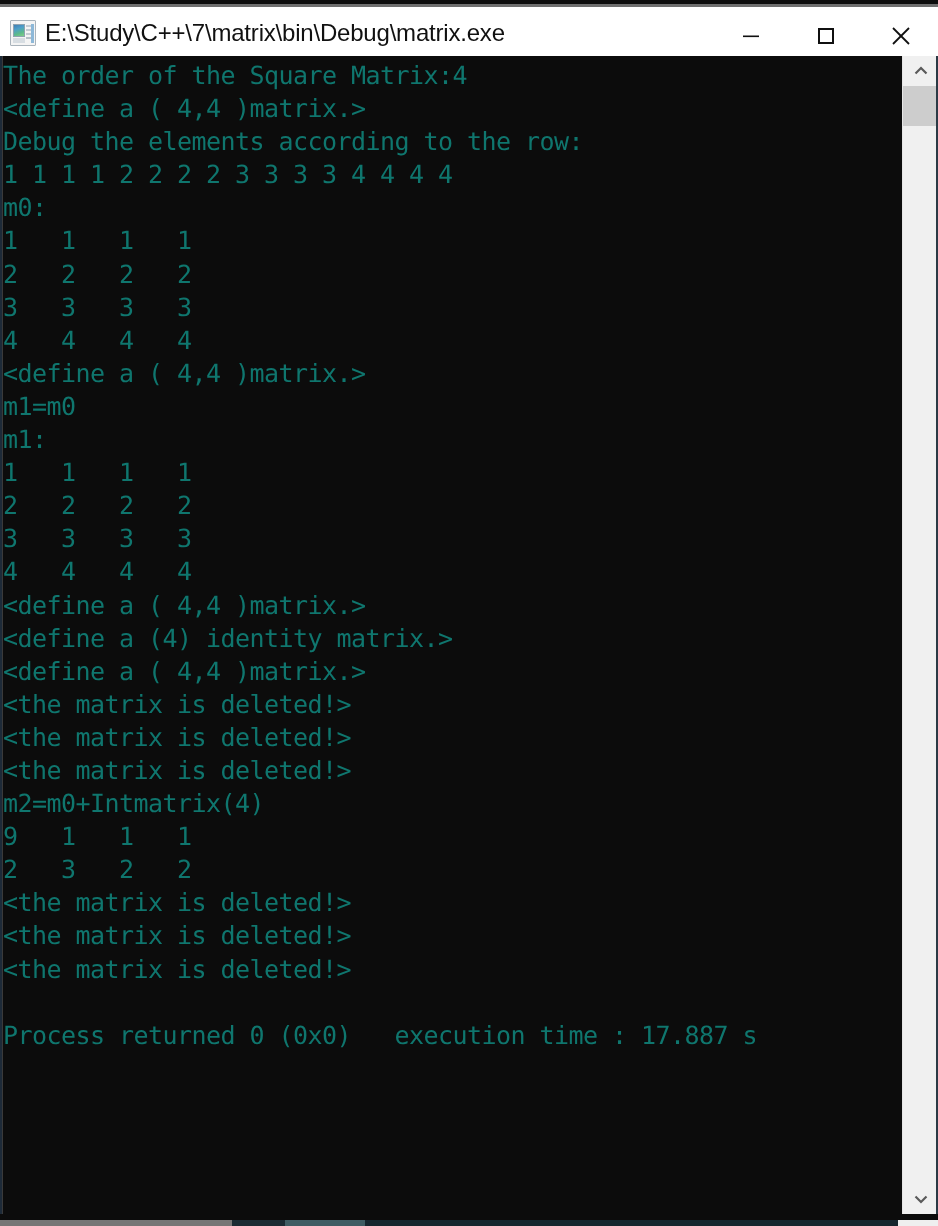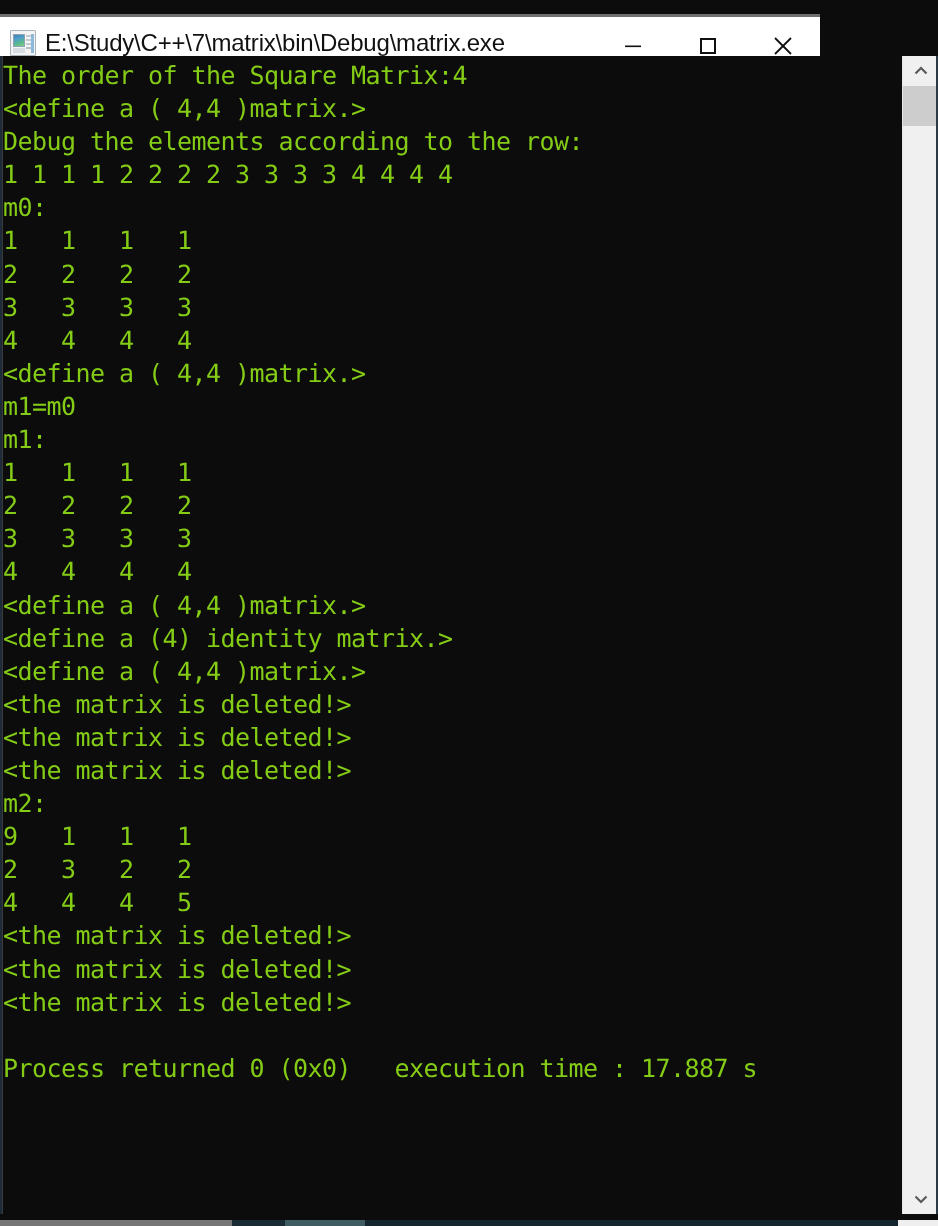--- a/index.html
+++ b/index.html
@@ -21,22 +21,22 @@
     width: 938px;
     height: 1226px;
     box-sizing: border-box;
     background: #0c0c0c;
     overflow: hidden;
   }
 
   
   .titlebar {
     position: absolute;
-    left: 0; top: 14px;
-    width: 820px;
+    left: 0; top: 4px;
+    width: 938px;
     height: 56px;
     background: #ffffff;
     box-sizing: border-box;
     border-top: 3px solid #6e6e6e;
     border-bottom: 1px solid #b9b9b9;
     display: flex;
     align-items: center;
   }
 
   .title-icon {
@@ -133,21 +133,21 @@
     overflow: hidden;
     padding-left: 3px;
     padding-top: 3px;
     box-sizing: border-box;
   }
   .cline {
     font-family: "DejaVu Sans Mono", monospace;
     font-size: 25px;
     line-height: 33.1px;
     height: 33.1px;
-    color: #84cc16;
+    color: #0f766e;
     white-space: pre;
     letter-spacing: -0.55px;
     text-rendering: geometricPrecision;
   }
 
   
   .left-edge {
     position: absolute;
     left: 0; top: 0;
     width: 3px;
@@ -280,24 +280,23 @@
         <div class="cline">1   1   1   1</div>
         <div class="cline">2   2   2   2</div>
         <div class="cline">3   3   3   3</div>
         <div class="cline">4   4   4   4</div>
         <div class="cline">&lt;define a ( 4,4 )matrix.&gt;</div>
         <div class="cline">&lt;define a (4) identity matrix.&gt;</div>
         <div class="cline">&lt;define a ( 4,4 )matrix.&gt;</div>
         <div class="cline">&lt;the matrix is deleted!&gt;</div>
         <div class="cline">&lt;the matrix is deleted!&gt;</div>
         <div class="cline">&lt;the matrix is deleted!&gt;</div>
-        <div class="cline">m2:</div>
+        <div class="cline">m2=m0+Intmatrix(4)</div>
         <div class="cline">9   1   1   1</div>
         <div class="cline">2   3   2   2</div>
-        <div class="cline">4   4   4   5</div>
         <div class="cline">&lt;the matrix is deleted!&gt;</div>
         <div class="cline">&lt;the matrix is deleted!&gt;</div>
         <div class="cline">&lt;the matrix is deleted!&gt;</div>
         <div class="cline">&nbsp;</div>
         <div class="cline">Process returned 0 (0x0)   execution time : 17.887 s</div>
       </div>
   </div>
 
   <div class="vscroll">
     <div class="vscroll-btn up">

